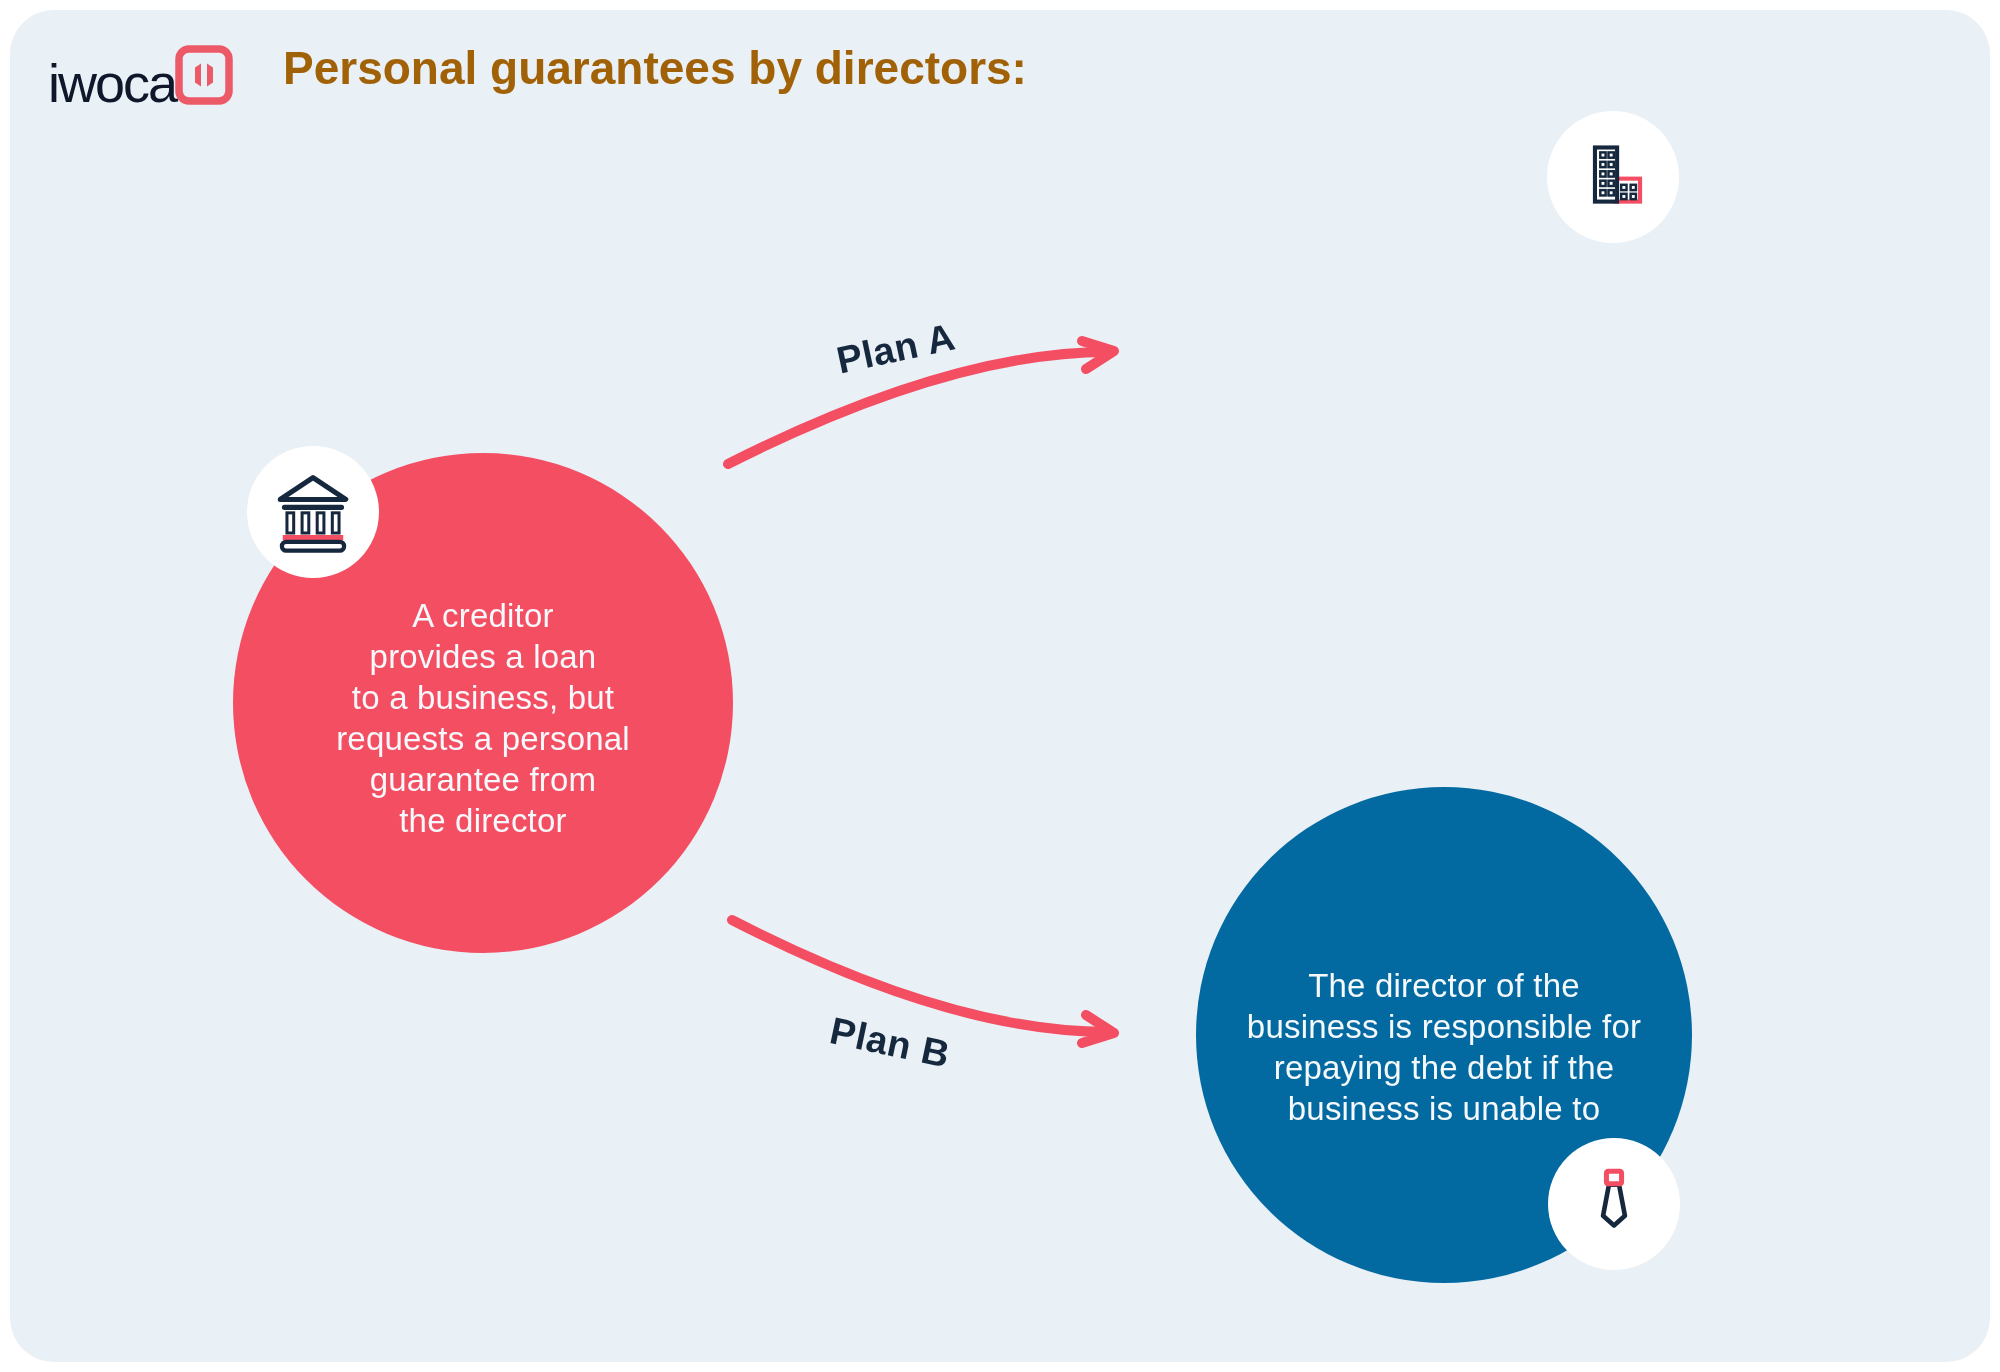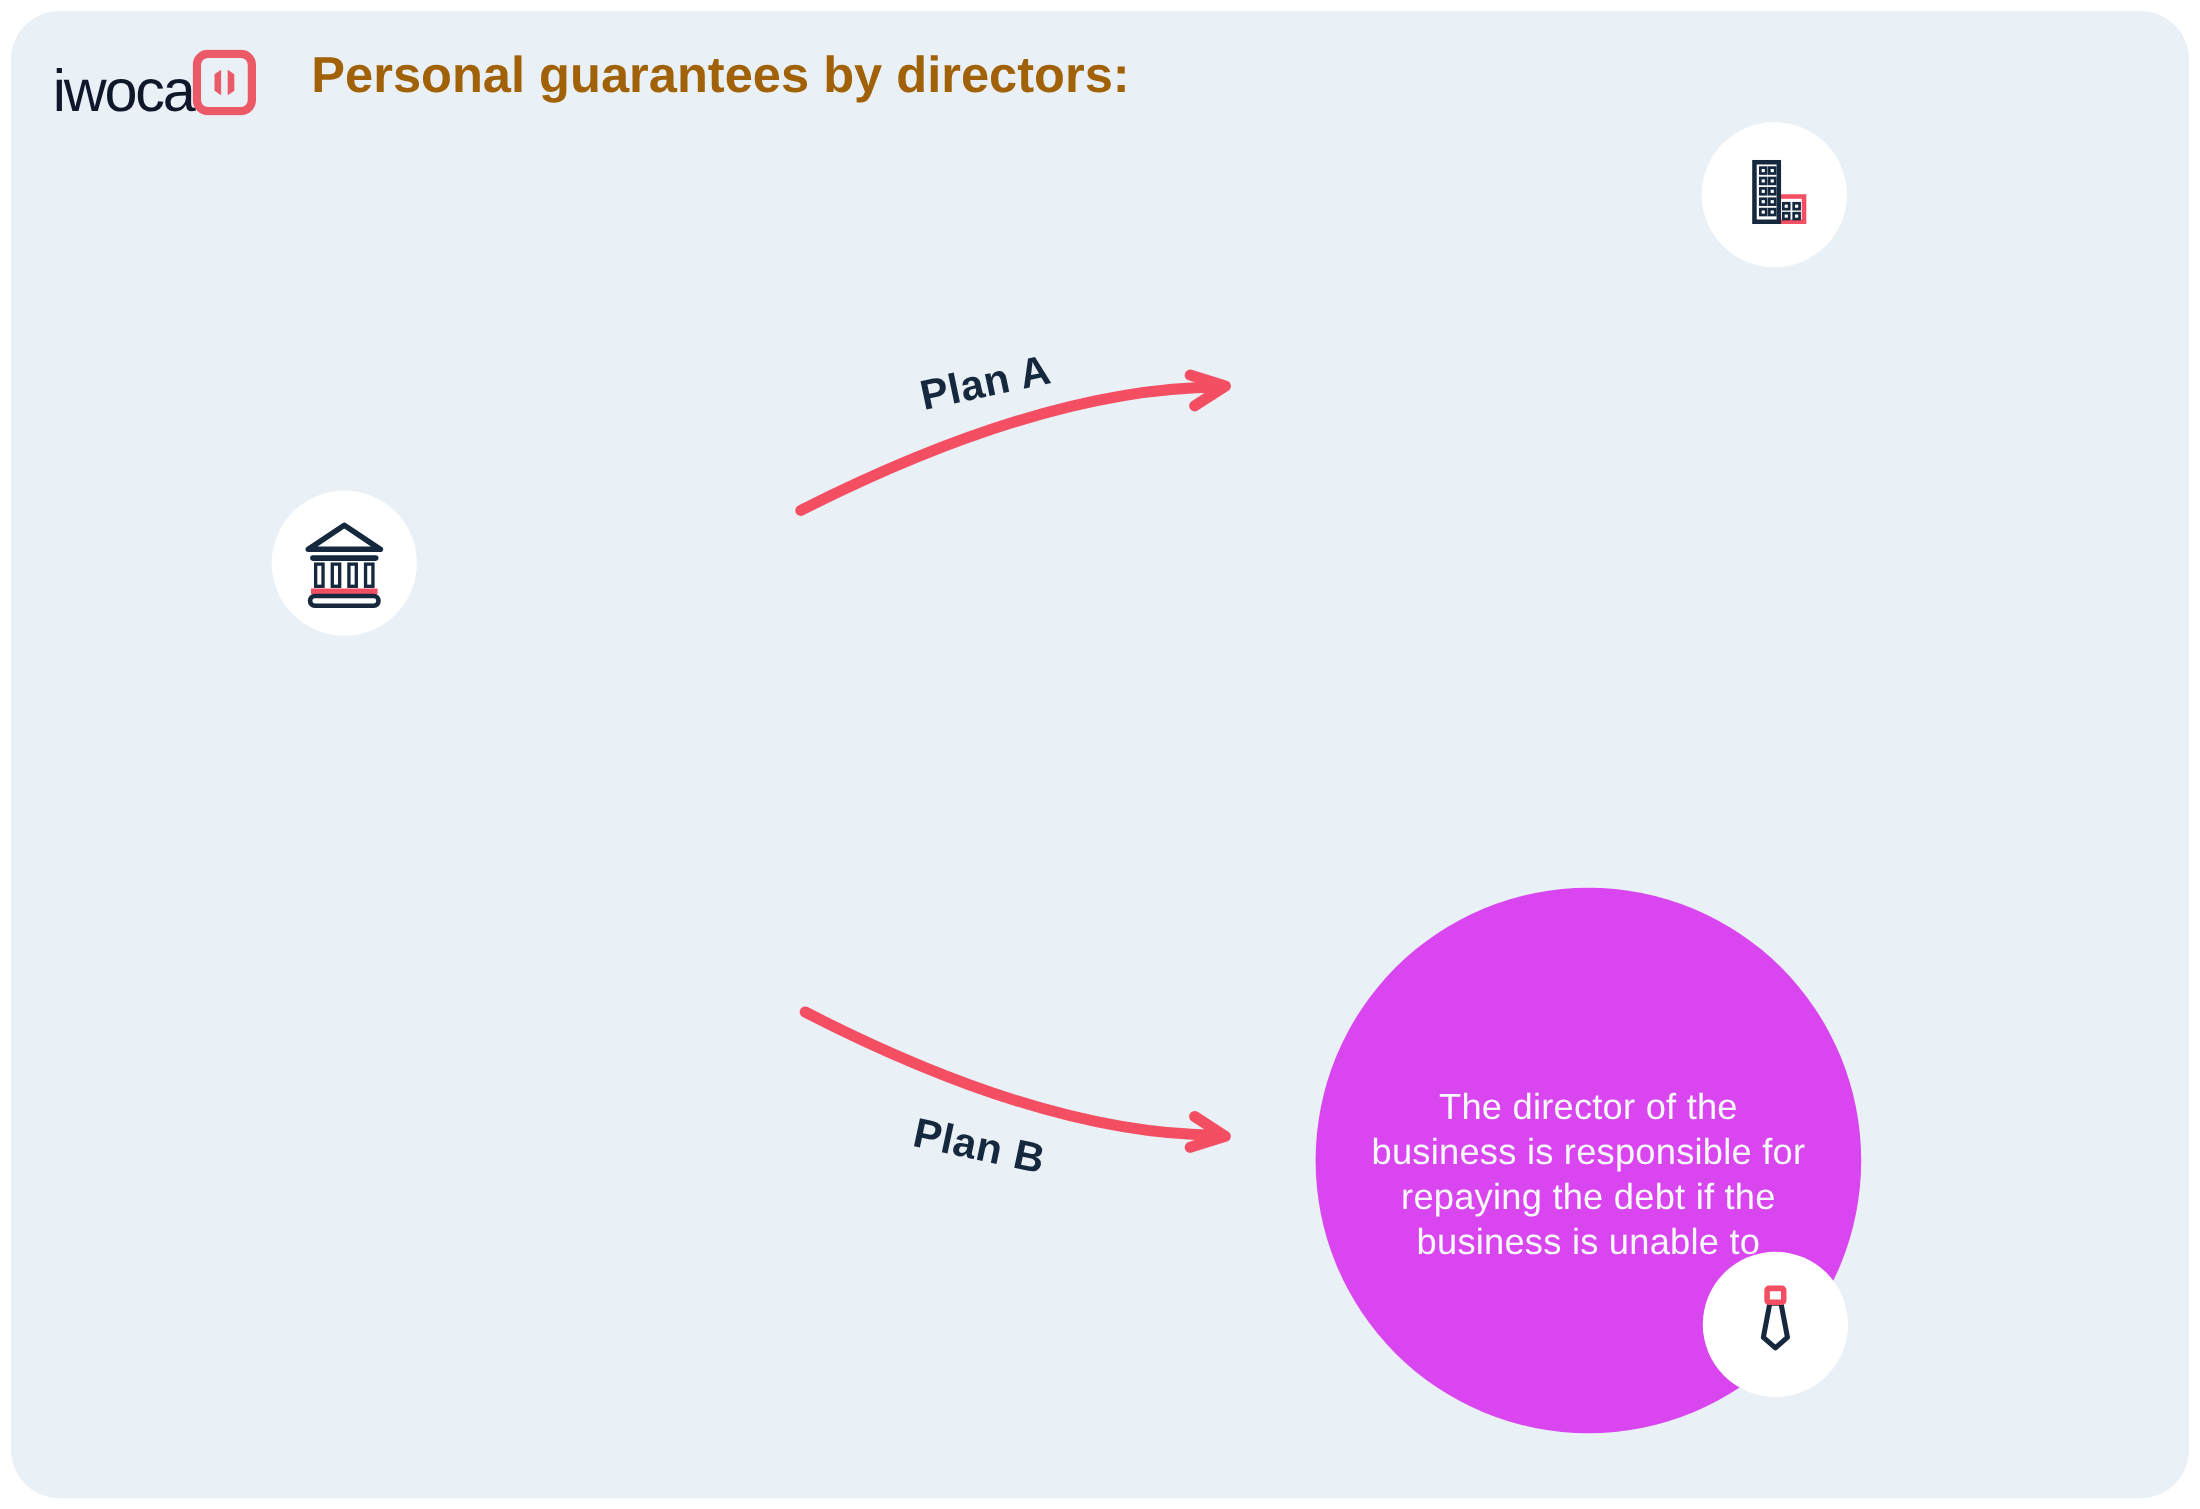--- a/index.html
+++ b/index.html
@@ -18,21 +18,21 @@
   }
   .logo-mark{position:absolute;left:165px;top:35px;width:58px;height:60px;}
   .page-title{
     position:absolute;left:273px;top:31px;margin:0;
     font-size:46px;font-weight:700;color:#a16207;letter-spacing:0px;
   }
   
   .circle{position:absolute;border-radius:50%;display:flex;align-items:center;justify-content:center;}
   .circle-red{left:223px;top:443px;width:500px;height:500px;background:#F44E63;}
   .circle-navy-top{left:1182px;top:106px;width:496px;height:496px;background:#16283E;}
-  .circle-navy-bottom{left:1186px;top:797px;width:496px;height:496px;background:#d946ef;}
+  .circle-navy-bottom{left:1186px;top:777px;width:496px;height:496px;background:#0369a1;}
   .circle-text{
     position:absolute;transform:translate(-50%,-50%);
     margin:0;width:470px;text-align:center;white-space:pre-line;
     color:#F6F9FB;font-size:33px;line-height:41px;font-weight:400;letter-spacing:0.2px;
   }
   .text-creditor{left:250px;top:265px;}   
   .text-business{left:250px;top:264px;}   
   .text-director{left:248px;top:260px;}   
   
   .icon-circle{
@@ -73,20 +73,28 @@
     </g>
     <g stroke="#F44E63" stroke-width="10" fill="none" stroke-linecap="round" stroke-linejoin="round">
       <path d="M 732 920 Q 950 1032 1108 1032"></path>
       <path d="M 1086 1015 L 1114 1033 L 1082 1043"></path>
     </g>
   </svg>
 
   <p class="plan-label label-a">Plan A</p>
   <p class="plan-label label-b">Plan B</p>
 
+  <div class="circle circle-red">
+    <p class="circle-text text-creditor">A creditor
+provides a loan
+to a business, but
+requests a personal
+guarantee from
+the director</p>
+  </div>
   <div class="icon-circle badge-bank">
     <svg width="84" height="84" viewBox="0 0 100 100">
       <path d="M50 9 L89 35 L11 35 Z" fill="none" stroke="#16283E" stroke-width="6" stroke-linejoin="round"></path>
       <path d="M16 44.5 H84" stroke="#16283E" stroke-width="6" stroke-linecap="round"></path>
       <rect x="19" y="51" width="8" height="24" fill="none" stroke="#16283E" stroke-width="3.6"></rect>
       <rect x="37" y="51" width="8" height="24" fill="none" stroke="#16283E" stroke-width="3.6"></rect>
       <rect x="55" y="51" width="8" height="24" fill="none" stroke="#16283E" stroke-width="3.6"></rect>
       <rect x="73" y="51" width="8" height="24" fill="none" stroke="#16283E" stroke-width="3.6"></rect>
       <path d="M14 80.5 H86" stroke="#F44E63" stroke-width="6"></path>
       <rect x="13" y="85.5" width="74" height="10.5" rx="5" fill="none" stroke="#16283E" stroke-width="5"></rect>

